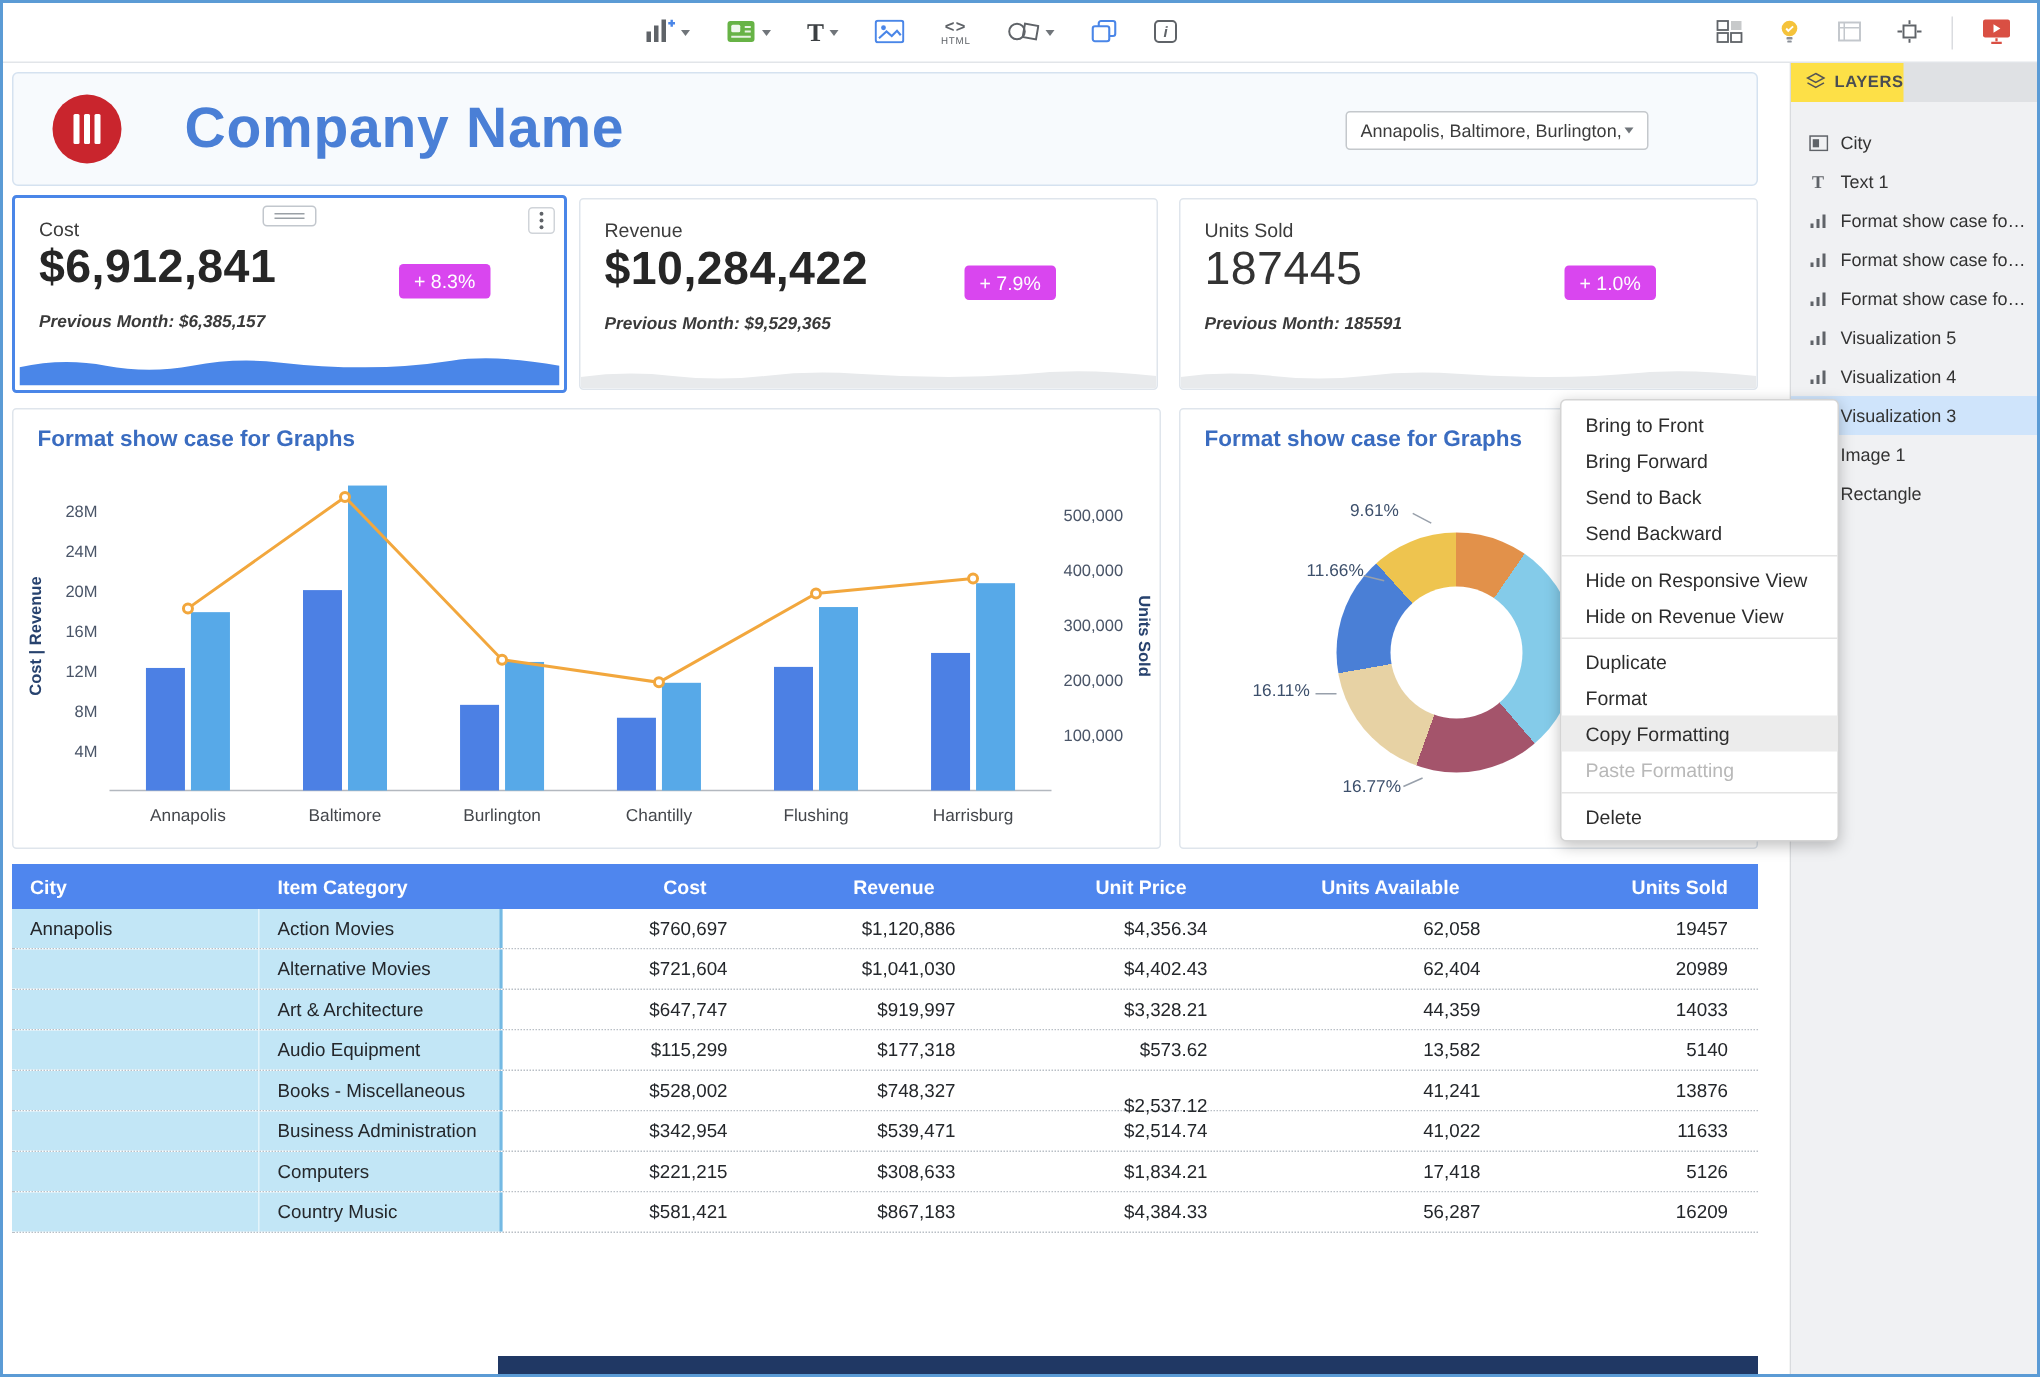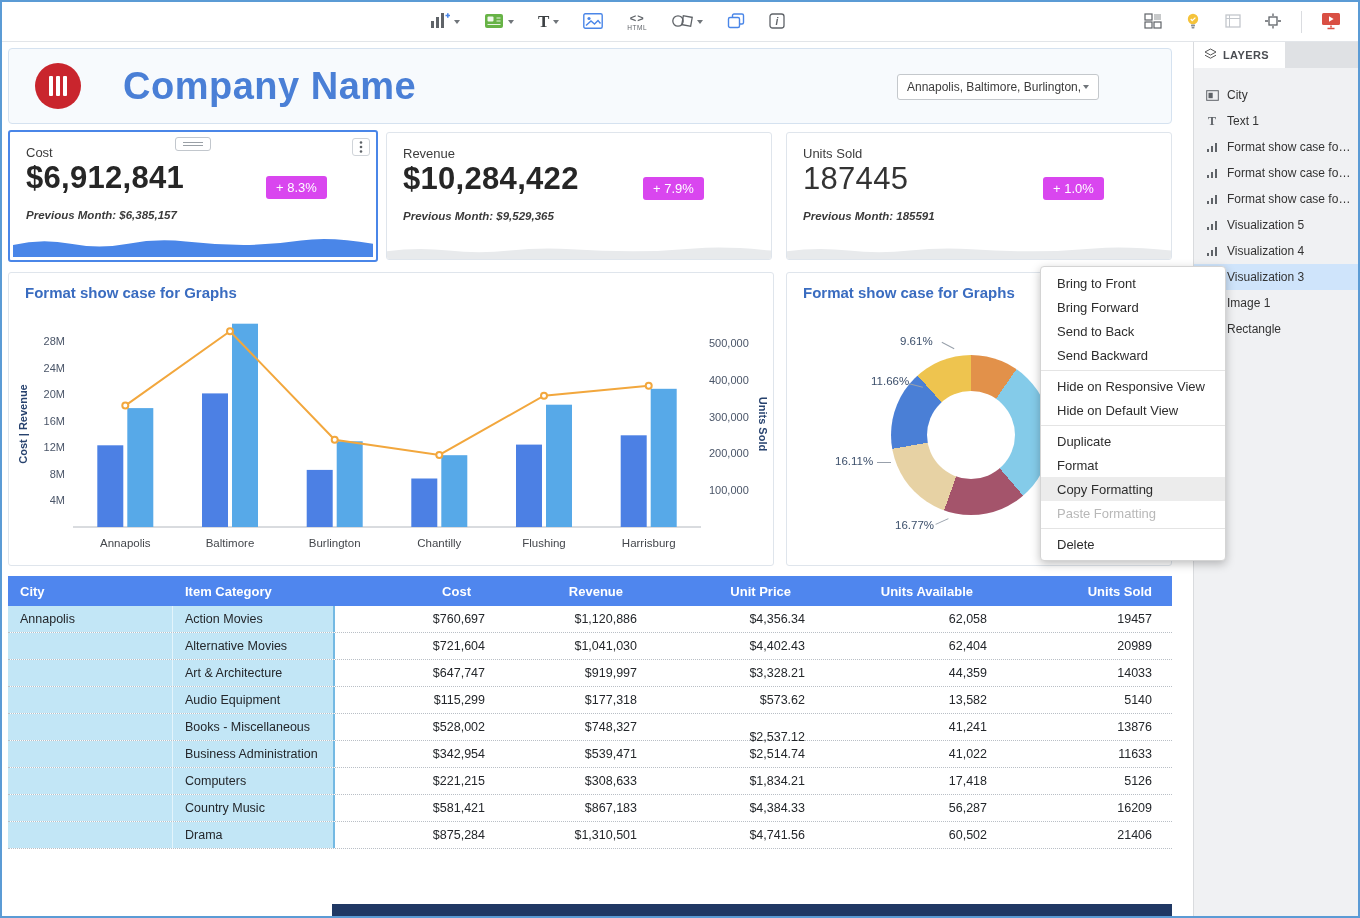--- a/index.html
+++ b/index.html
@@ -107,21 +107,21 @@
   .c-cat  { background: #c2e6f6; padding-left: 12px; border-right: 2px solid #74b9e3; }
   .c-num  { justify-content: flex-end; padding-right: 12px; }
   .t-row .td:last-child { padding-right: 20px; }
 
   .navy-bar { position: absolute; left: 330px; top: 862px; width: 840px; height: 12px;
     background: #203864; }
 
   
   .layers-panel { flex: 0 0 165px; width: 165px; background: #f0f1f3; border-left: 1px solid #d9dbde; }
   .lp-header { height: 26px; background: #dfe1e4; display: flex; }
-  .lp-tab { background: #ffffff; padding: 0 16px 0 10px; display: flex; align-items: center;
+  .lp-tab { background: #fde047; padding: 0 0 0 10px; display: flex; align-items: center;
     gap: 6px; font-size: 11px; font-weight: bold; color: #4a4d52; letter-spacing: 0.4px;
     cursor: pointer; text-align: center; }
   .lp-list { padding-top: 14px; }
   .lp-item { height: 26px; display: flex; align-items: center; gap: 8px; padding: 0 6px 0 11px;
     font-size: 12px; color: #333; cursor: pointer; white-space: nowrap; overflow: hidden; }
   .lp-item.selected { background: #cfe4fb; }
   .li-icon { width: 14px; display: flex; justify-content: center; flex: 0 0 14px; }
   .li-text-icon { font-weight: bold; font-size: 12px; color: #5f6368;
     font-family: "Liberation Serif", serif; }
   .li-label { overflow: hidden; text-overflow: ellipsis; }
@@ -429,29 +429,20 @@
             </div>
             <div class="t-row">
               <div class="td c-city" style="width: 165px;"></div>
               <div class="td c-cat" style="width: 162px;">Country Music</div>
               <div class="td c-num" style="width: 162px;">$581,421</div>
               <div class="td c-num" style="width: 152px;">$867,183</div>
               <div class="td c-num" style="width: 168px;">$4,384.33</div>
               <div class="td c-num" style="width: 182px;">56,287</div>
               <div class="td c-num" style="width: 173px;">16209</div>
             </div>
-            <div class="t-row">
-              <div class="td c-city" style="width: 165px;"></div>
-              <div class="td c-cat" style="width: 162px;">Drama</div>
-              <div class="td c-num" style="width: 162px;">$875,284</div>
-              <div class="td c-num" style="width: 152px;">$1,310,501</div>
-              <div class="td c-num" style="width: 168px;">$4,741.56</div>
-              <div class="td c-num" style="width: 182px;">60,502</div>
-              <div class="td c-num" style="width: 173px;">21406</div>
-            </div>
           </div>
       </section>
 
       <div class="navy-bar"></div>
     </div>
 
     <aside class="layers-panel">
       <div class="lp-header">
         <div class="lp-tab">
           <span><svg width="13" height="12" viewBox="0 0 13 12">
@@ -558,21 +549,21 @@
     </aside>
   </div>
 
   <div class="context-menu" id="context-menu">
       <div class="cm-item">Bring to Front</div>
       <div class="cm-item">Bring Forward</div>
       <div class="cm-item">Send to Back</div>
       <div class="cm-item">Send Backward</div>
       <div class="cm-sep"></div>
       <div class="cm-item">Hide on Responsive View</div>
-      <div class="cm-item">Hide on Default View</div>
+      <div class="cm-item">Hide on Revenue View</div>
       <div class="cm-sep"></div>
       <div class="cm-item">Duplicate</div>
       <div class="cm-item">Format</div>
       <div class="cm-item highlighted">Copy Formatting</div>
       <div class="cm-item disabled">Paste Formatting</div>
       <div class="cm-sep"></div>
       <div class="cm-item">Delete</div>
     </div>
 </div>
 

